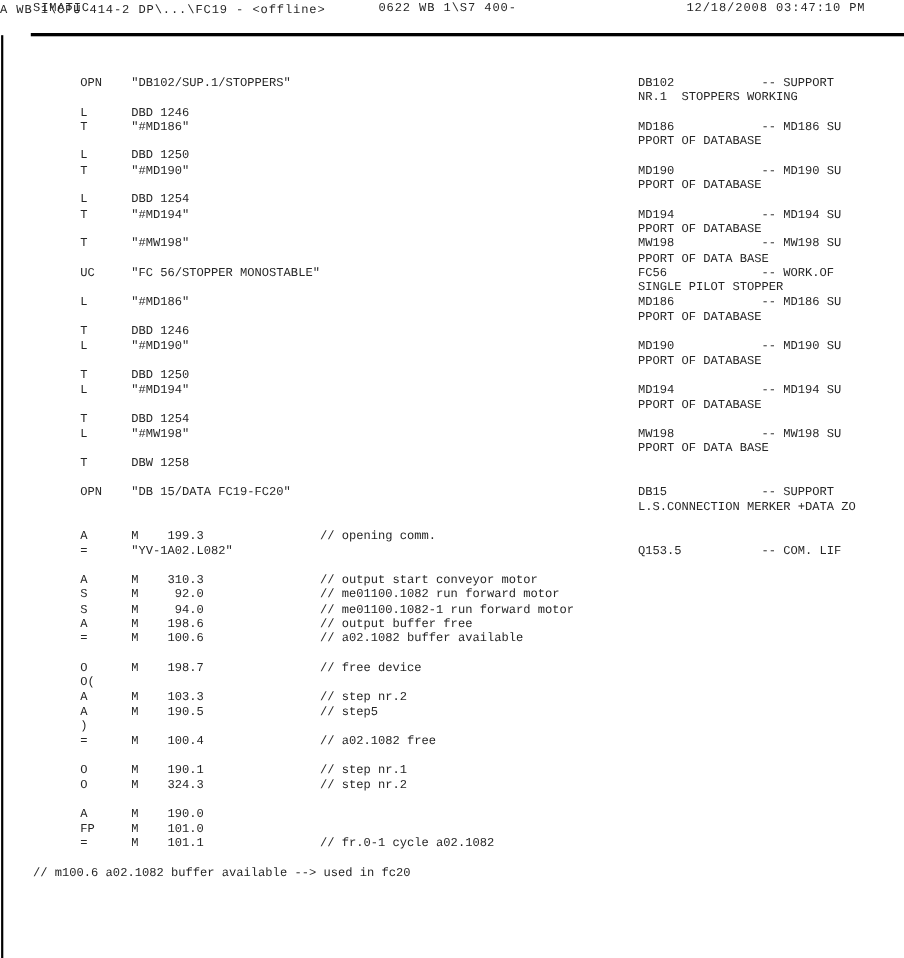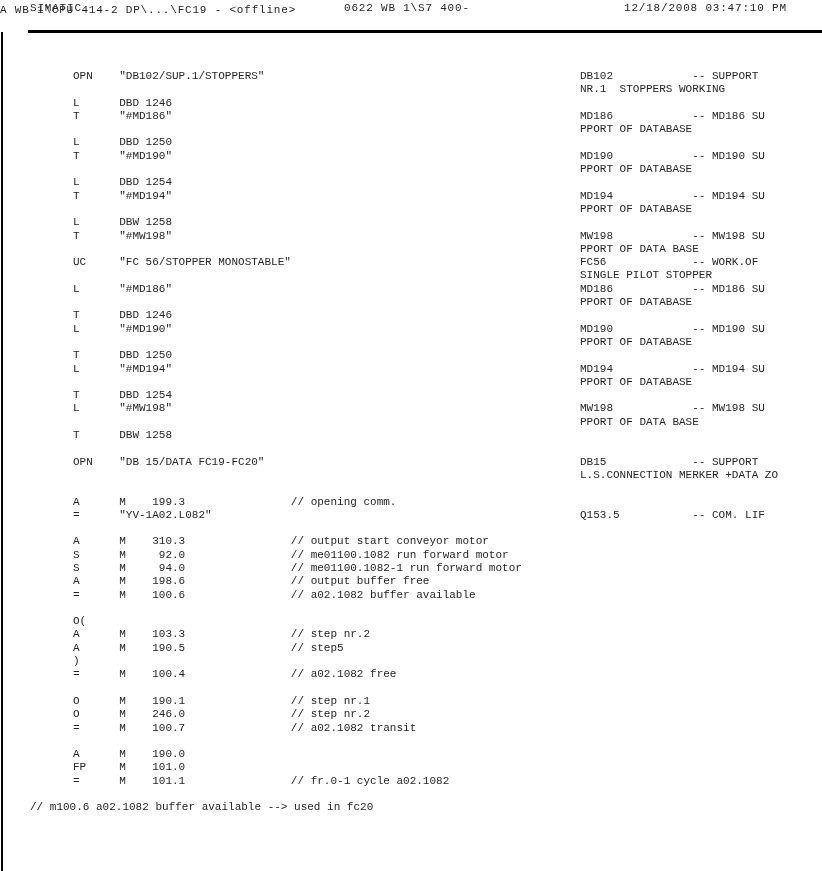--- a/index.html
+++ b/index.html
@@ -78,24 +78,20 @@
       </div>
       <div class="row">
         <pre class="l">T      "#MD194"</pre>
         <pre class="r">MD194            -- MD194 SU</pre>
       </div>
       <div class="row">
         <pre class="l"></pre>
         <pre class="r">PPORT OF DATABASE</pre>
       </div>
       <div class="row">
-        <pre class="l">L      DBW 1258</pre>
-        <pre class="r"></pre>
-      </div>
-      <div class="row">
         <pre class="l">T      "#MW198"</pre>
         <pre class="r">MW198            -- MW198 SU</pre>
       </div>
       <div class="row">
         <pre class="l"></pre>
         <pre class="r">PPORT OF DATA BASE</pre>
       </div>
       <div class="row">
         <pre class="l">UC     "FC 56/STOPPER MONOSTABLE"</pre>
         <pre class="r">FC56             -- WORK.OF</pre>
@@ -198,20 +194,24 @@
       </div>
       <div class="row">
         <pre class="l">=      M    100.6                // a02.1082 buffer available</pre>
         <pre class="r"></pre>
       </div>
       <div class="row">
         <pre class="l"></pre>
         <pre class="r"></pre>
       </div>
       <div class="row">
+        <pre class="l">O      M    198.7                // free device</pre>
+        <pre class="r"></pre>
+      </div>
+      <div class="row">
         <pre class="l">O(</pre>
         <pre class="r"></pre>
       </div>
       <div class="row">
         <pre class="l">A      M    103.3                // step nr.2</pre>
         <pre class="r"></pre>
       </div>
       <div class="row">
         <pre class="l">A      M    190.5                // step5</pre>
         <pre class="r"></pre>
@@ -226,25 +226,21 @@
       </div>
       <div class="row">
         <pre class="l"></pre>
         <pre class="r"></pre>
       </div>
       <div class="row">
         <pre class="l">O      M    190.1                // step nr.1</pre>
         <pre class="r"></pre>
       </div>
       <div class="row">
-        <pre class="l">O      M    246.0                // step nr.2</pre>
-        <pre class="r"></pre>
-      </div>
-      <div class="row">
-        <pre class="l">=      M    100.7                // a02.1082 transit</pre>
+        <pre class="l">O      M    324.3                // step nr.2</pre>
         <pre class="r"></pre>
       </div>
       <div class="row">
         <pre class="l"></pre>
         <pre class="r"></pre>
       </div>
       <div class="row">
         <pre class="l">A      M    190.0</pre>
         <pre class="r"></pre>
       </div>

